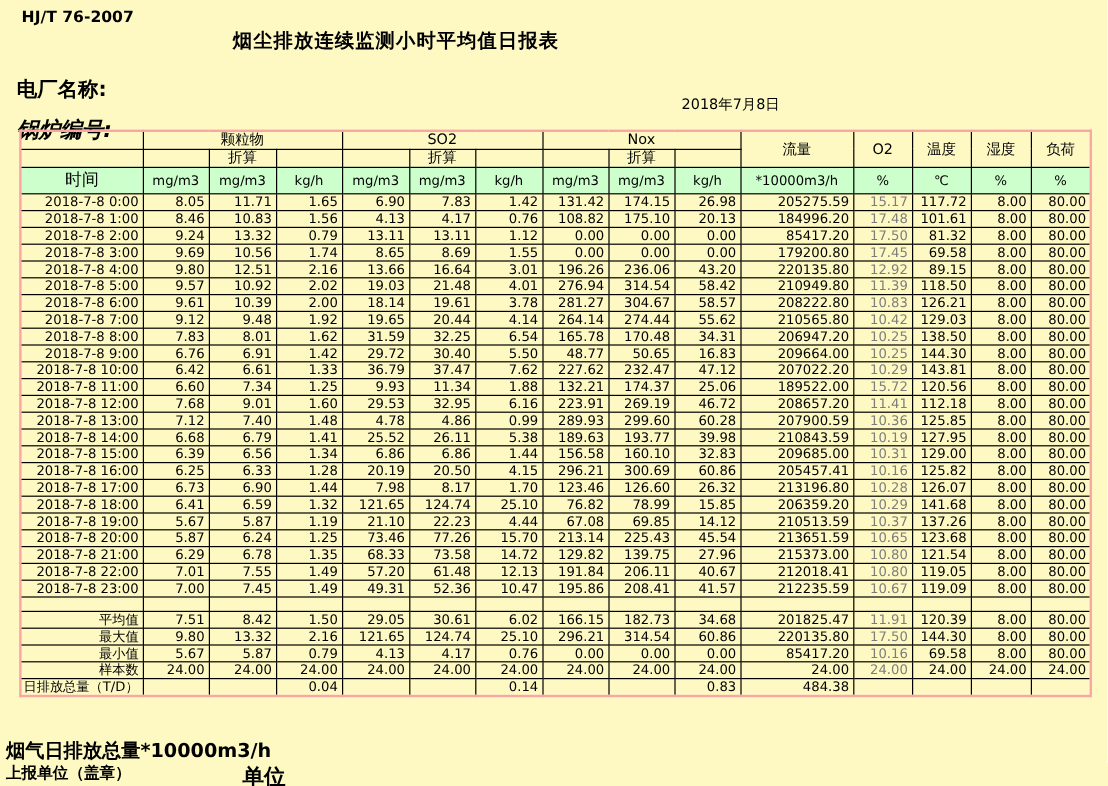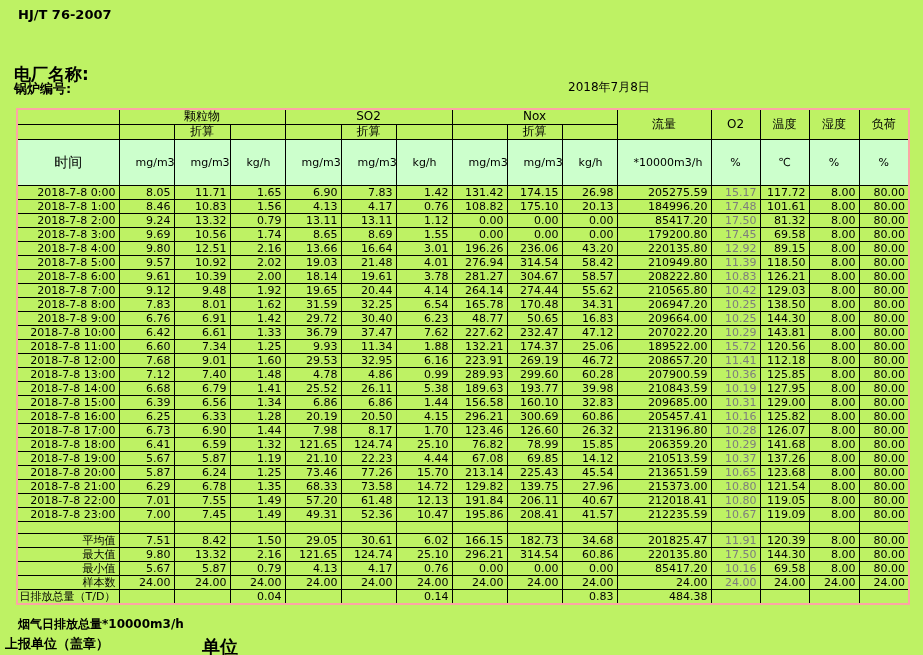--- a/index.html
+++ b/index.html
@@ -1,59 +1,60 @@
 <!DOCTYPE html>
 <html><head>
 <meta charset="utf-8">
 <style>
   * { margin:0; padding:0; box-sizing:border-box; }
   html,body { background:#fff; }
   .page {
-    position:relative; width:923px; height:655px; background:#bef264;
+    position:relative; width:923px; height:655px; background:#fef9c3;
     font-family:"DejaVu Sans", sans-serif; color:#000; overflow:hidden;
   }
   .std-code { position:absolute; left:18px; top:7px; font-size:13px; font-weight:bold; }
   .title { position:absolute; left:0; top:24px; width:660px; text-align:center;
            font-size:16px; font-weight:bold; letter-spacing:1px; }
   .plant-label { position:absolute; left:14px; top:63px; font-size:17px; font-weight:bold; }
-  .boiler-label { position:absolute; left:14px; top:80px; font-size:13px; font-weight:bold; }
+  .boiler-label { position:absolute; left:14px; top:96px; font-size:18px; font-weight:bold;font-style:italic; }
   .report-date { position:absolute; left:568px; top:79px; font-size:12px; }
 
   table.report {
     position:absolute; left:16px; top:108px;
     border-collapse:collapse; table-layout:fixed; width:894px;
     border:2px solid #fca5a5;
   }
   table.report td {
     border:1px solid #000; font-size:11px; height:14px;
     padding:0 3px 0 0; text-align:right; overflow:visible;
     line-height:13px; white-space:nowrap;
   }
   tr.h1 td, tr.h2 td { text-align:center; padding:0; font-size:12px; height:15px; }
   tr.h1 td { font-size:12px; }
-  tr.h3 td { background:#ccffcc; text-align:center; padding:16px; height:17px; font-size:11px; }
+  tr.h3 td { background:#ccffcc; text-align:center; padding:4px; height:17px; font-size:11px; }
   tr.h3 td.time-head { font-size:14px; }
   td.time { text-align:right; padding-right:3px; font-size:11px;margin-left:24px; }
   td.num { font-size:11px; }
   td.o2 { color:#7d7d7d; }
   tr.spacer td { height:12px; }
   td.slabel { text-align:right; font-size:12px; padding-right:2px; }
   td.tlabel { text-align:left; font-size:12px; padding:0; }
   td.tlabel span { display:inline-block; margin-left:-14px; white-space:nowrap; }
 
-  .footer-1 { position:absolute; left:18px; top:616px; font-size:12px; font-weight:bold; }
+  .footer-1 { position:absolute; left:5px; top:616px; font-size:16px; font-weight:bold; }
   .footer-2 { position:absolute; left:5px; top:635px; font-size:13px; font-weight:bold; }
   .footer-3 { position:absolute; left:202px; top:635px; font-size:18px; font-weight:bold; }
 </style>
 </head>
 <body>
 
 <div class="page">
 
   <div class="std-code">HJ/T  76-2007</div>
+  <div class="title">烟尘排放连续监测小时平均值日报表</div>
   <div class="plant-label">电厂名称:</div>
   <div class="boiler-label">锅炉编号:</div>
   <div class="report-date">2018年7月8日</div>
 
   <table class="report">
     <colgroup>
       <col style="width:102px">
         <col style="width:55px">
         <col style="width:56px">
         <col style="width:55px">
@@ -265,21 +266,21 @@
           <td class="num">8.00</td>
           <td class="num">80.00</td>
         </tr>
         <tr>
           <td class="time">2018-7-8  9:00</td>
           <td class="num">6.76</td>
           <td class="num">6.91</td>
           <td class="num">1.42</td>
           <td class="num">29.72</td>
           <td class="num">30.40</td>
-          <td class="num">6.23</td>
+          <td class="num">5.50</td>
           <td class="num">48.77</td>
           <td class="num">50.65</td>
           <td class="num">16.83</td>
           <td class="num">209664.00</td>
           <td class="num o2">10.25</td>
           <td class="num">144.30</td>
           <td class="num">8.00</td>
           <td class="num">80.00</td>
         </tr>
         <tr>

